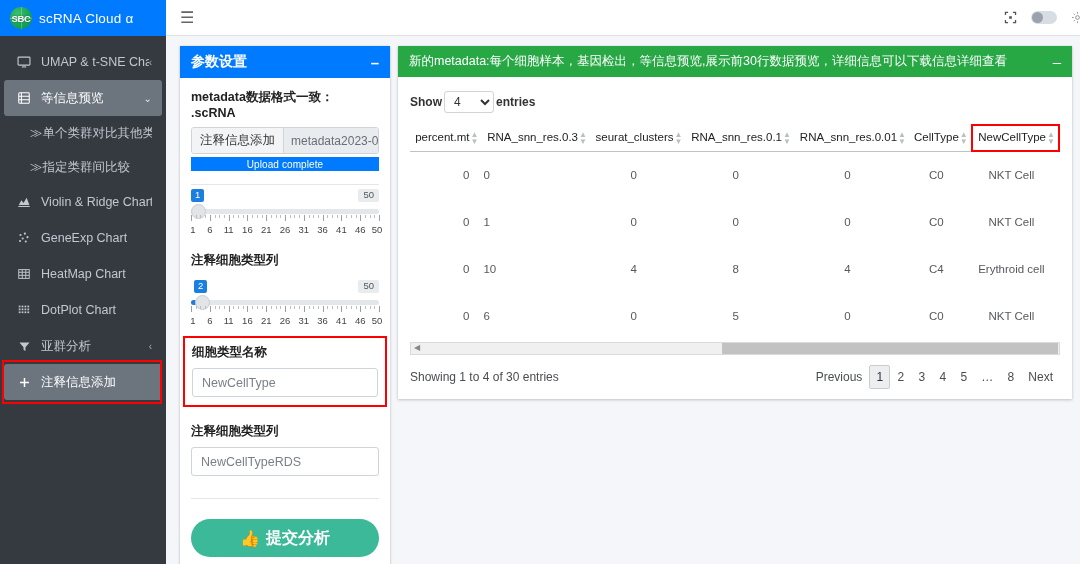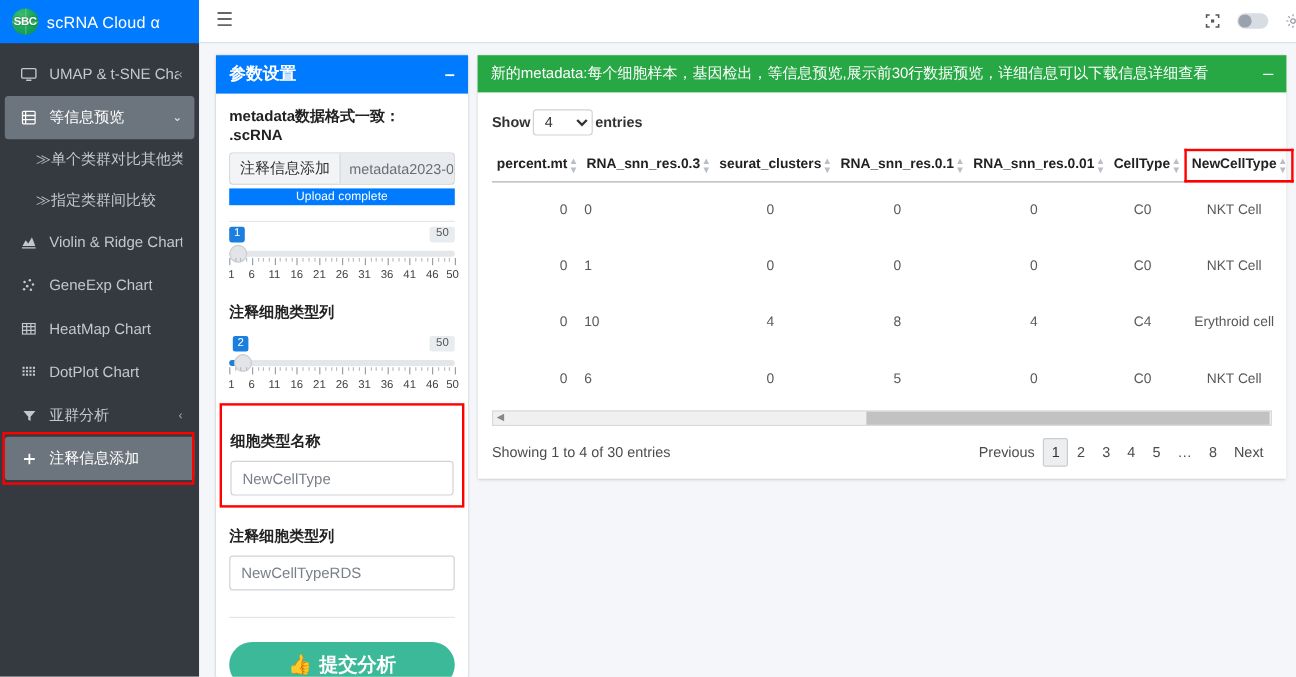--- a/index.html
+++ b/index.html
@@ -128,42 +128,42 @@
   .ticks i.minor { height:3px; background:#b9bec4; }
   .tick-labels { position:relative; height:12px; margin-top:1px; }
   .tick-labels b { position:absolute; top:0; font-size:9.5px; font-weight:normal; color:#444; transform:translateX(-50%); }
 
   .txt-input {
     width:100%; height:29px; border:1px solid #ced4da; border-radius:3px;
     padding:0 9px; font-size:12.5px; color:#7b8088; font-family:"Liberation Sans", sans-serif;
     background:#fff;
   }
   .box-hl { border:2px solid #ff0000; padding:6px 7px 8px 7px; margin:9px -8px 0 -8px; }
-  .box-hl .fld-label { margin-top:16px; }
+  .box-hl .fld-label { margin-top:0; }
 
   .btn-submit {
     width:100%; height:38px; margin-top:20px; border:none; border-radius:19px;
     background:#3bb998; color:#fff; font-size:16px; font-weight:bold; cursor:pointer;
     display:flex; align-items:center; justify-content:center; gap:6px;
     font-family:"Liberation Sans", sans-serif;
   }
 
   
   .table-col { flex:1; min-width:0; padding:0 8px 0 0; }
   .card-head.green { background:#28a745; font-weight:normal; font-size:12.5px; height:31px; }
   .card-head.green .htxt { white-space:nowrap; overflow:hidden; }
   .tbl-body { padding:14px 12px 10px 12px; }
   .show-row { display:flex; align-items:center; gap:2px; font-size:12px; font-weight:bold; color:#333; }
   .show-sel {
     height:22px; border:1px solid #ced4da; border-radius:3px; background:#fff;
     font-size:12px; padding:0 2px 0 5px; color:#333; font-family:"Liberation Sans", sans-serif;
   }
   table { width:100%; border-collapse:collapse; margin-top:11px; }
   thead th {
-    font-size:11.5px; font-weight:bold; color:#222; text-align:left;
+    font-size:11.5px; font-weight:normal; color:#222; text-align:right;
     padding:5px 12px 7px 4px; border-bottom:1.5px solid #bfc3c7; white-space:nowrap;
     position:relative;
   }
   th .sorter { position:absolute; right:3px; top:50%; transform:translateY(-45%); color:#b9bec4; font-size:8px; line-height:.85; }
   th.hl-col { border:2px solid #ff0000; border-bottom:2px solid #ff0000; }
   tbody td {
     font-size:11.5px; color:#56595c; text-align:center; padding:17px 12px 18px 4px;
     white-space:nowrap;
   }
   td.c-first { text-align:right; }

